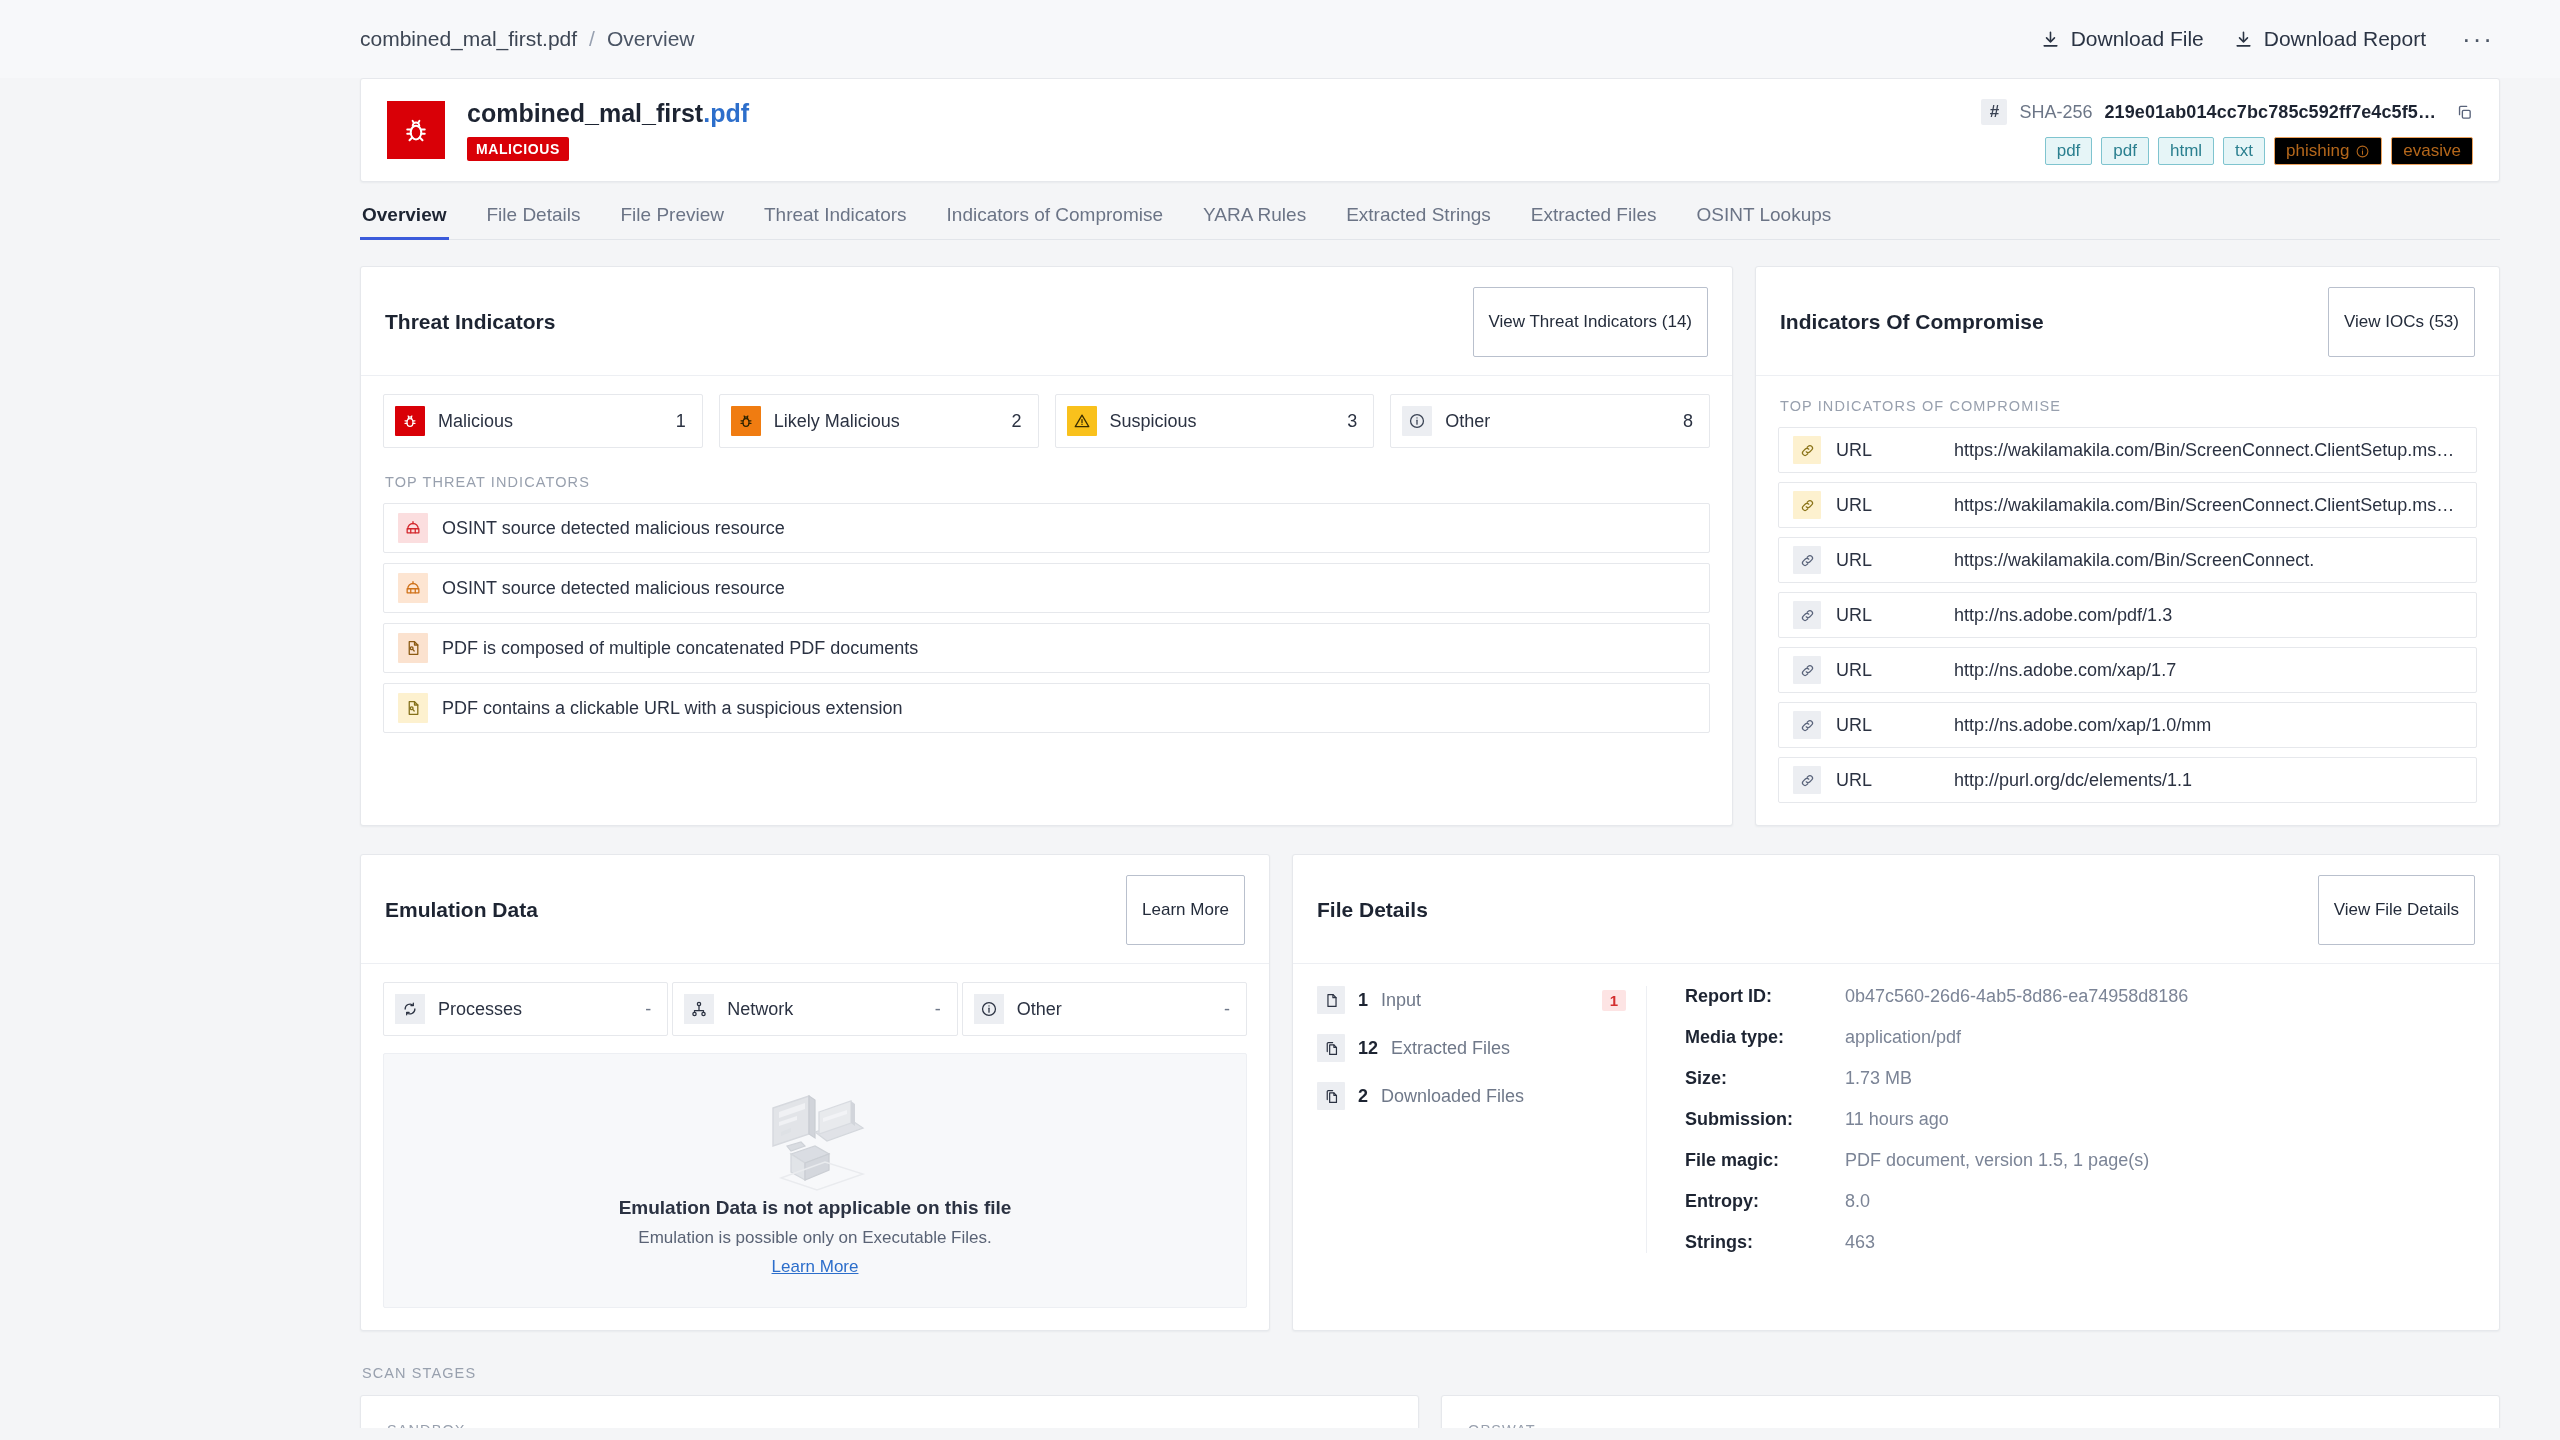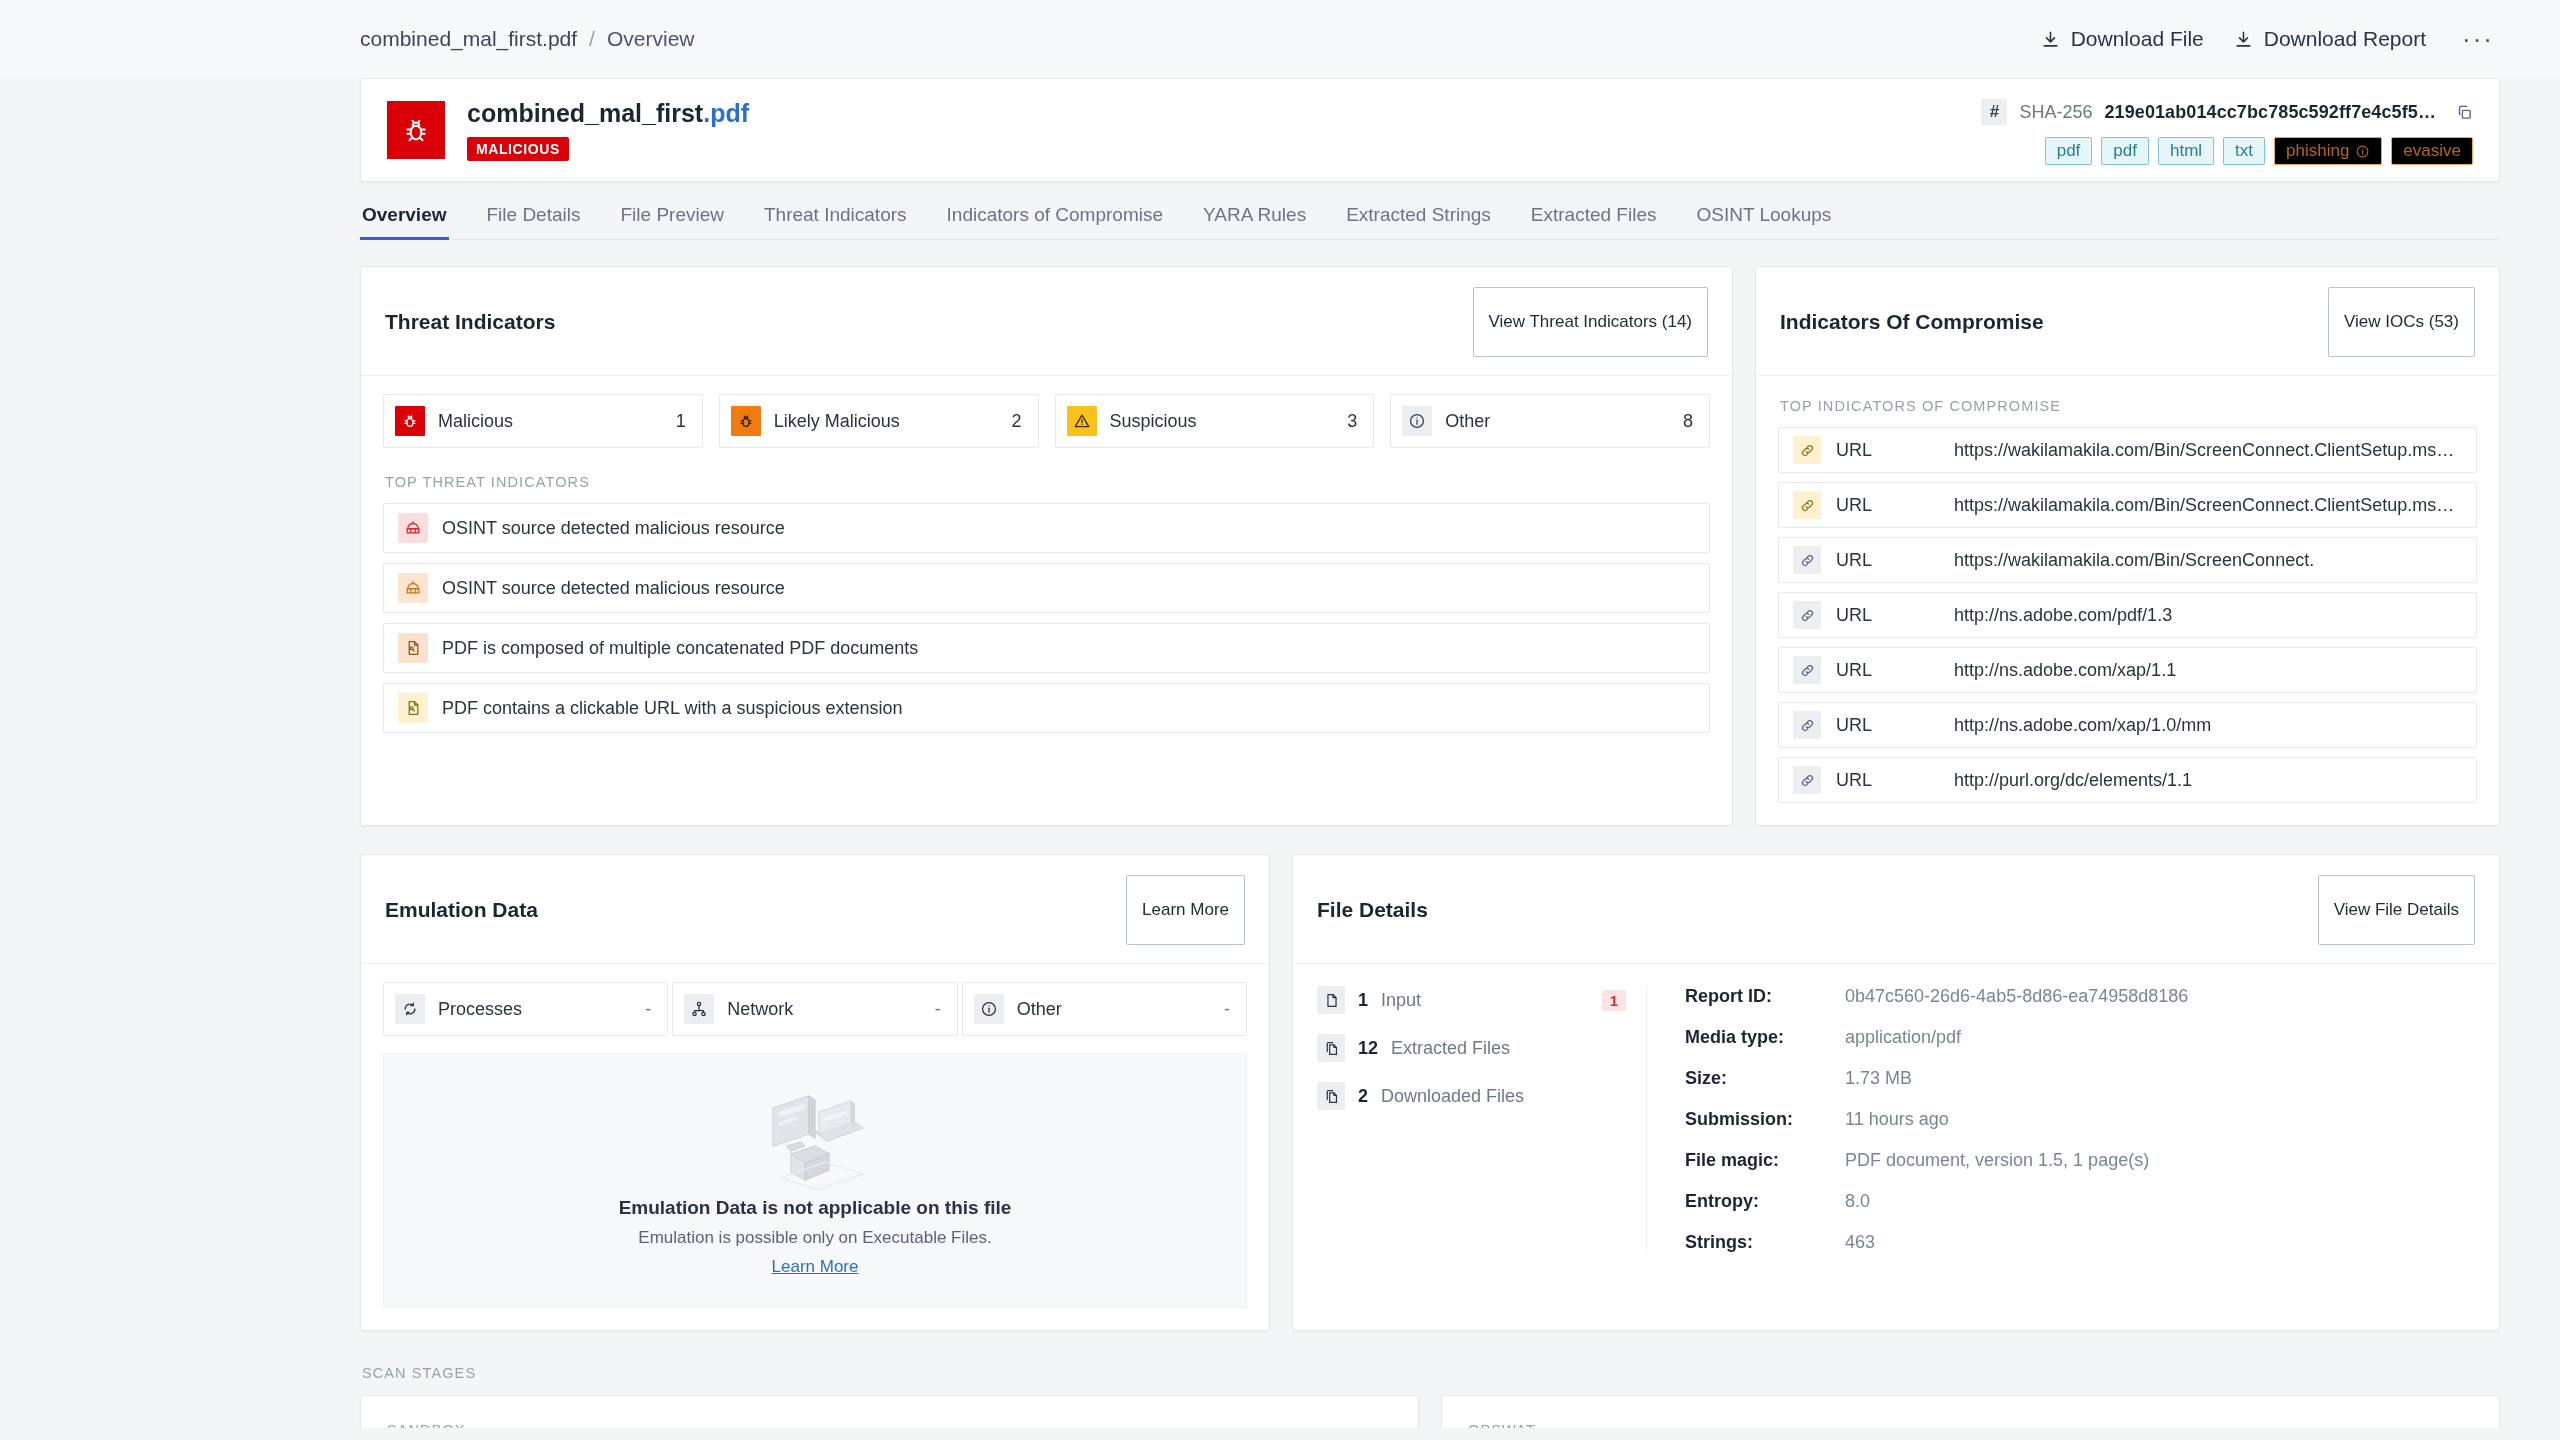--- a/index.html
+++ b/index.html
@@ -457,21 +457,21 @@
               <span class="ioc-val">http://ns.adobe.com/pdf/1.3</span>
             </div>
             <div class="ioc-row">
               <span class="ioc-chip" style="background:#eceef2">
                 <svg width="17" height="17" viewBox="0 0 24 24" fill="none" stroke="#59637a" stroke-width="1.7" stroke-linecap="round" stroke-linejoin="round">
                   <path d="M10.2 13.8a3.6 3.6 0 0 0 5.2 0l2.6-2.6a3.6 3.6 0 0 0-5.1-5.1l-1.3 1.3"></path>
                   <path d="M13.8 10.2a3.6 3.6 0 0 0-5.2 0L6 12.8a3.6 3.6 0 0 0 5.1 5.1l1.3-1.3"></path>
                 </svg>
               </span>
               <span class="ioc-type">URL</span>
-              <span class="ioc-val">http://ns.adobe.com/xap/1.1</span>
+              <span class="ioc-val">http://ns.adobe.com/xap/1.7</span>
             </div>
             <div class="ioc-row">
               <span class="ioc-chip" style="background:#eceef2">
                 <svg width="17" height="17" viewBox="0 0 24 24" fill="none" stroke="#59637a" stroke-width="1.7" stroke-linecap="round" stroke-linejoin="round">
                   <path d="M10.2 13.8a3.6 3.6 0 0 0 5.2 0l2.6-2.6a3.6 3.6 0 0 0-5.1-5.1l-1.3 1.3"></path>
                   <path d="M13.8 10.2a3.6 3.6 0 0 0-5.2 0L6 12.8a3.6 3.6 0 0 0 5.1 5.1l1.3-1.3"></path>
                 </svg>
               </span>
               <span class="ioc-type">URL</span>
               <span class="ioc-val">http://ns.adobe.com/xap/1.0/mm</span>

